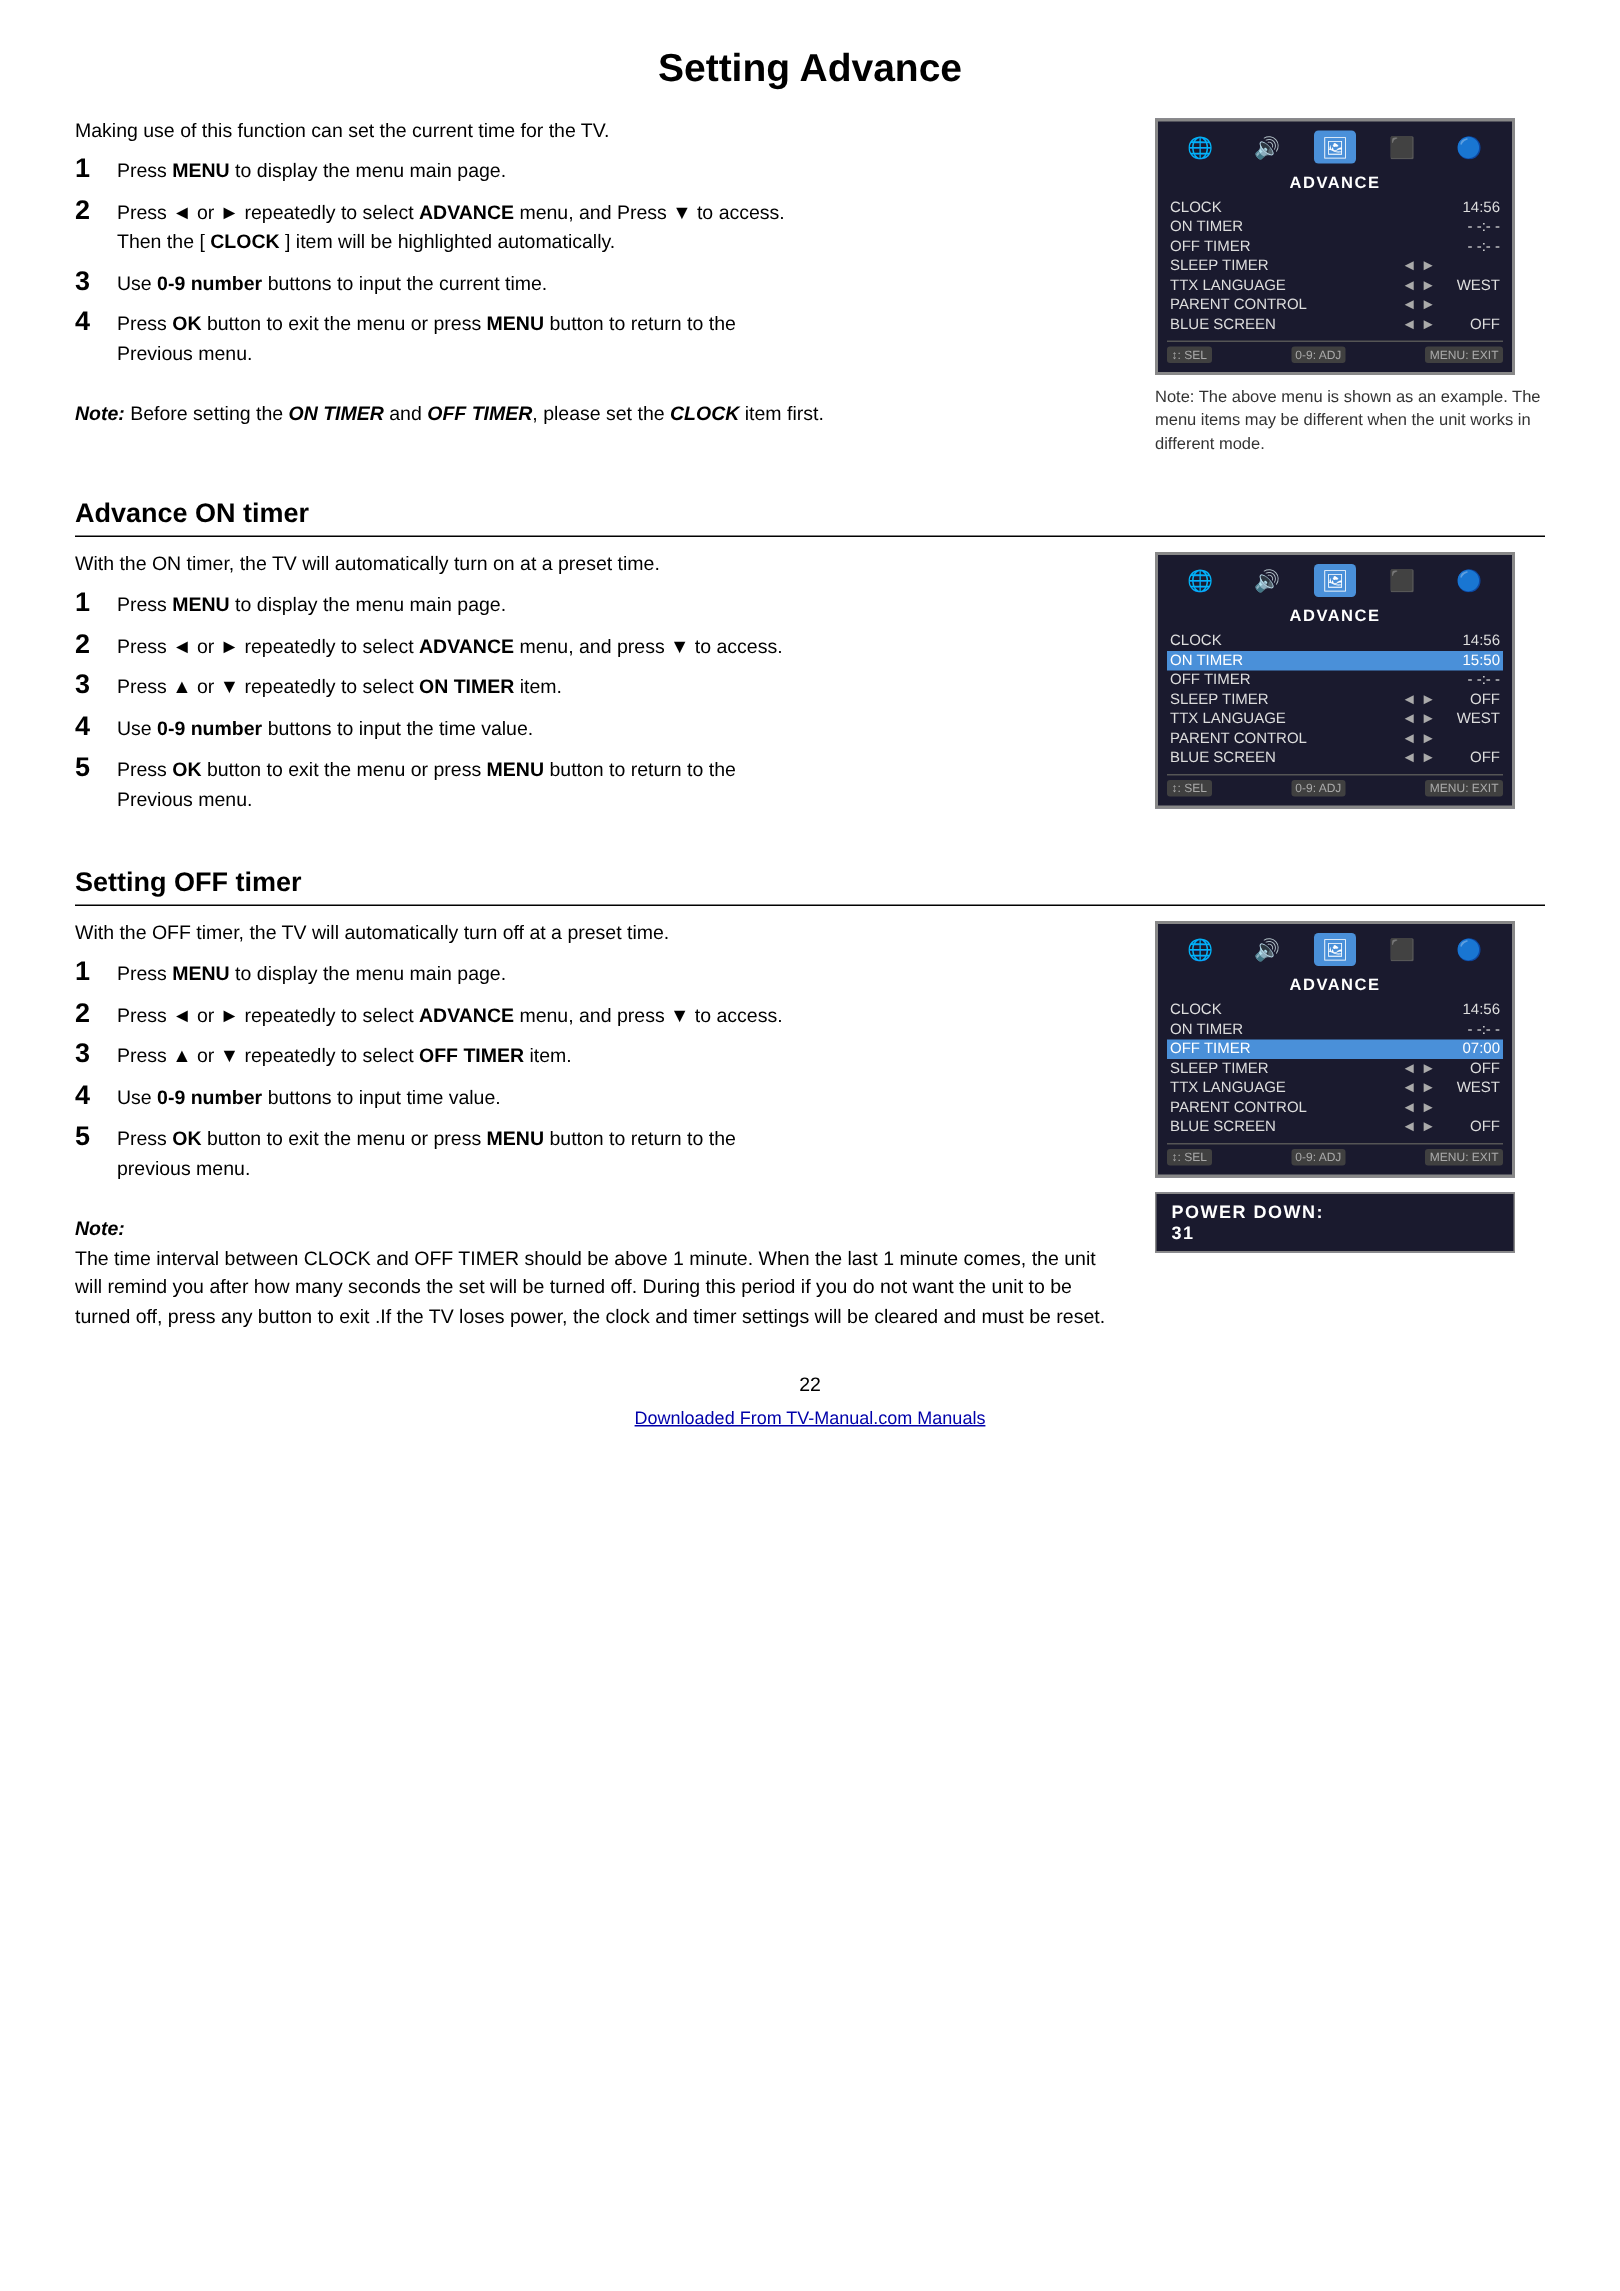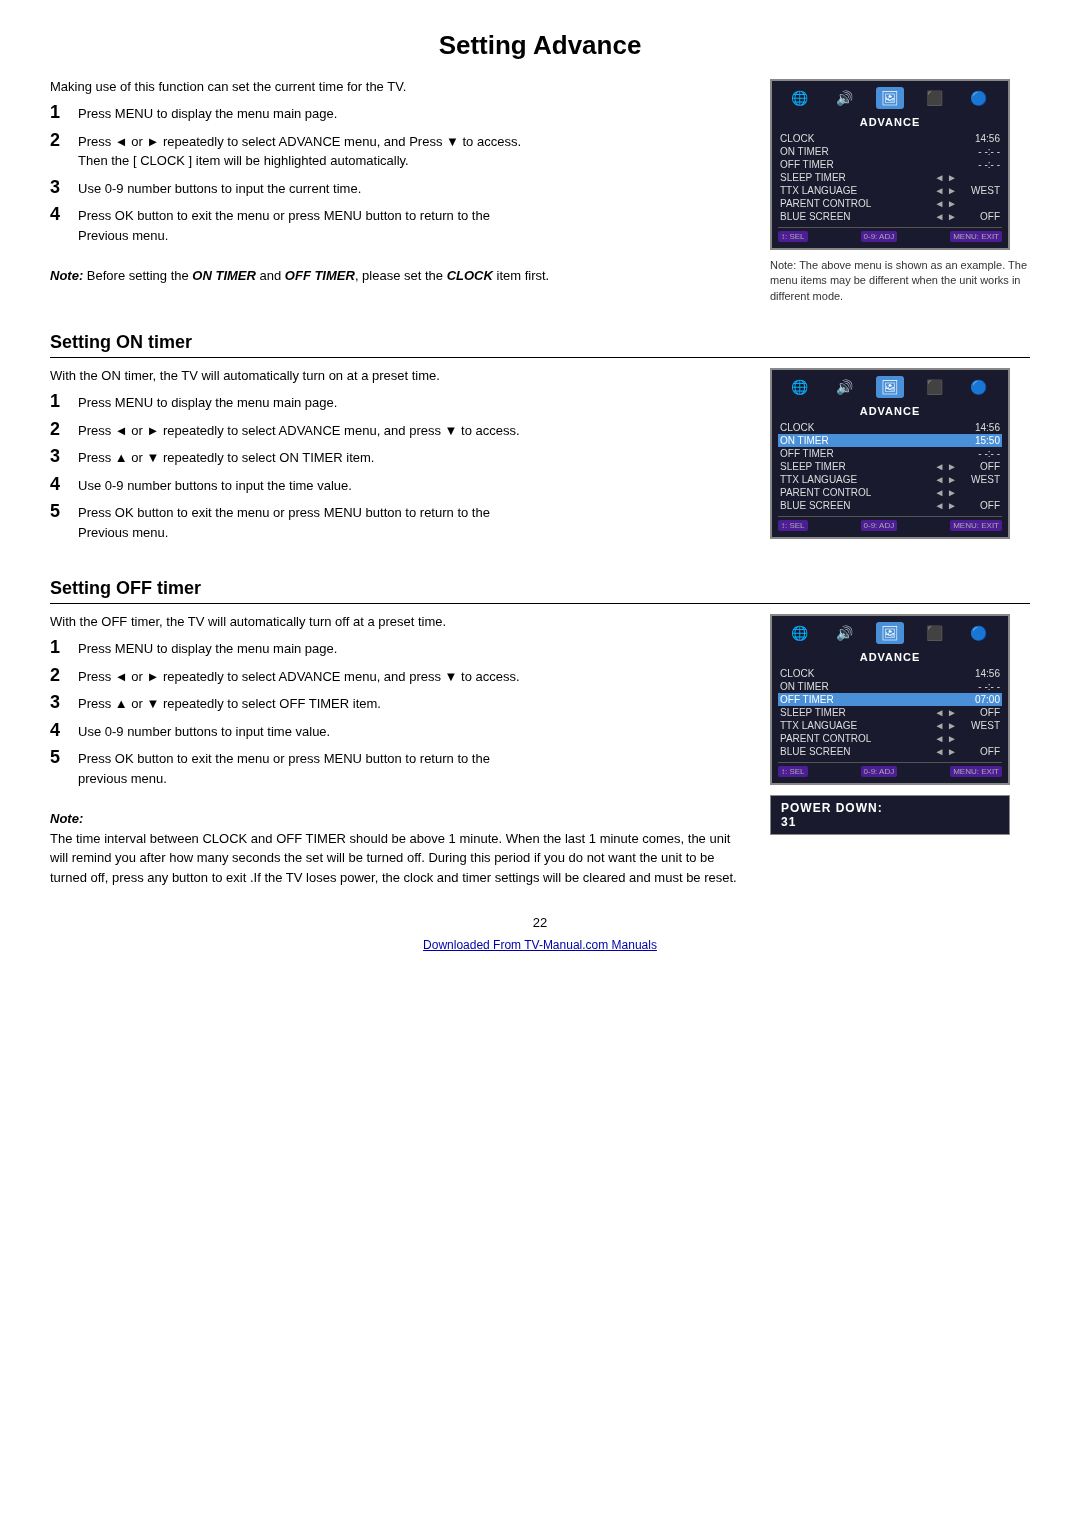--- a/index.html
+++ b/index.html
@@ -63,21 +63,21 @@
       min-width: 28px;
       margin-top: -2px;
     }
 
     .step-text {
       font-size: 13px;
       line-height: 1.5;
     }
 
     .step-text b {
-      font-weight: normal;
+      font-weight: bold;
     }
 
     .note-text {
       font-size: 13px;
       margin-top: 21px;
       line-height: 1.5;
     }
 
     .note-text b {
       font-style: italic;
@@ -155,21 +155,21 @@
       display: flex;
       justify-content: space-between;
       margin-top: 4px;
       padding-top: 3px;
       border-top: 1px solid #555;
       font-size: 9px;
       color: #aaa;
     }
 
     .tv-menu-footer span {
-      background: #4c1d95;
+      background: #404040;
       padding: 1px 3px;
       border-radius: 2px;
       font-size: 8px;
     }
 
     .image-note {
       font-size: 11px;
       color: #333;
       margin-top: 4px;
       line-height: 1.4;
@@ -281,21 +281,21 @@
               <span>↕: SEL</span>
               <span>0-9: ADJ</span>
               <span>MENU: EXIT</span>
             </div>
           </div>
           <div class="image-note">Note: The above menu is shown as an example. The menu items may be different when the unit works in different mode.</div>
         </div>
       </div>
     </div>
     <div class="section">
-      <div class="section-header">Setting ON timer</div>
+      <div class="section-header">Advance ON timer</div>
       <div class="section-layout">
         <div class="section-steps">
           <p class="section-intro">With the ON timer, the TV will automatically turn on at a preset time.</p>
           <div class="step">
             <span class="step-number">1</span>
             <span class="step-text">Press  <b>MENU</b> to display the menu main page.</span>
           </div>
           <div class="step">
             <span class="step-number">2</span>
             <span class="step-text">Press ◄ or ►  repeatedly to select <b>ADVANCE</b> menu, and press ▼  to access.</span>

